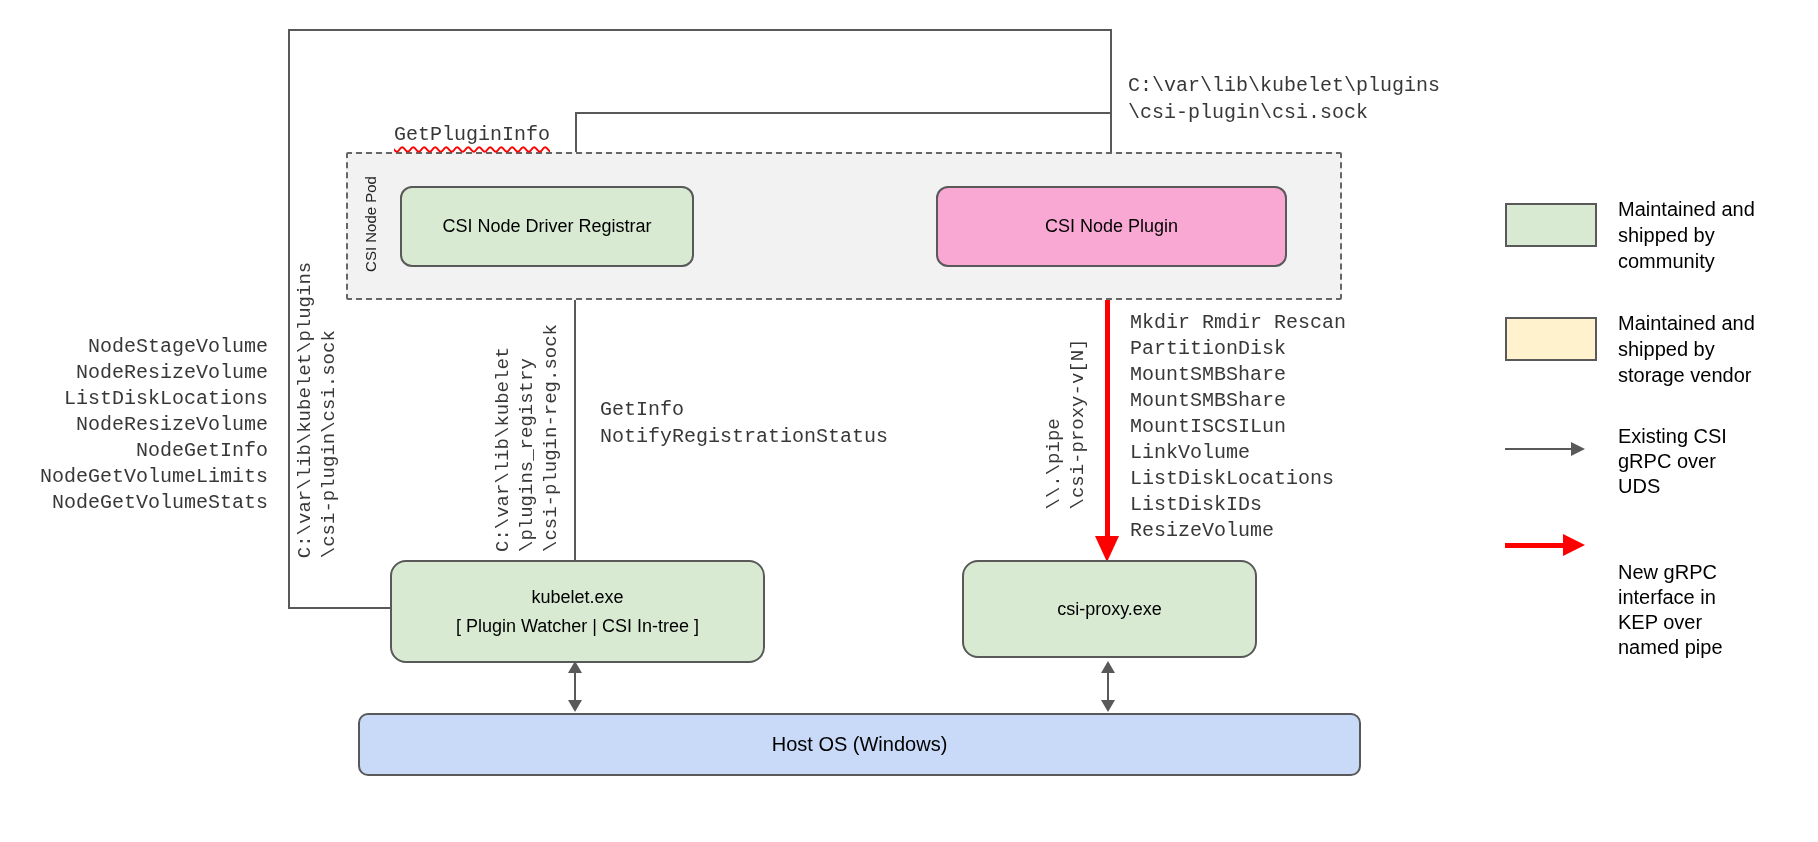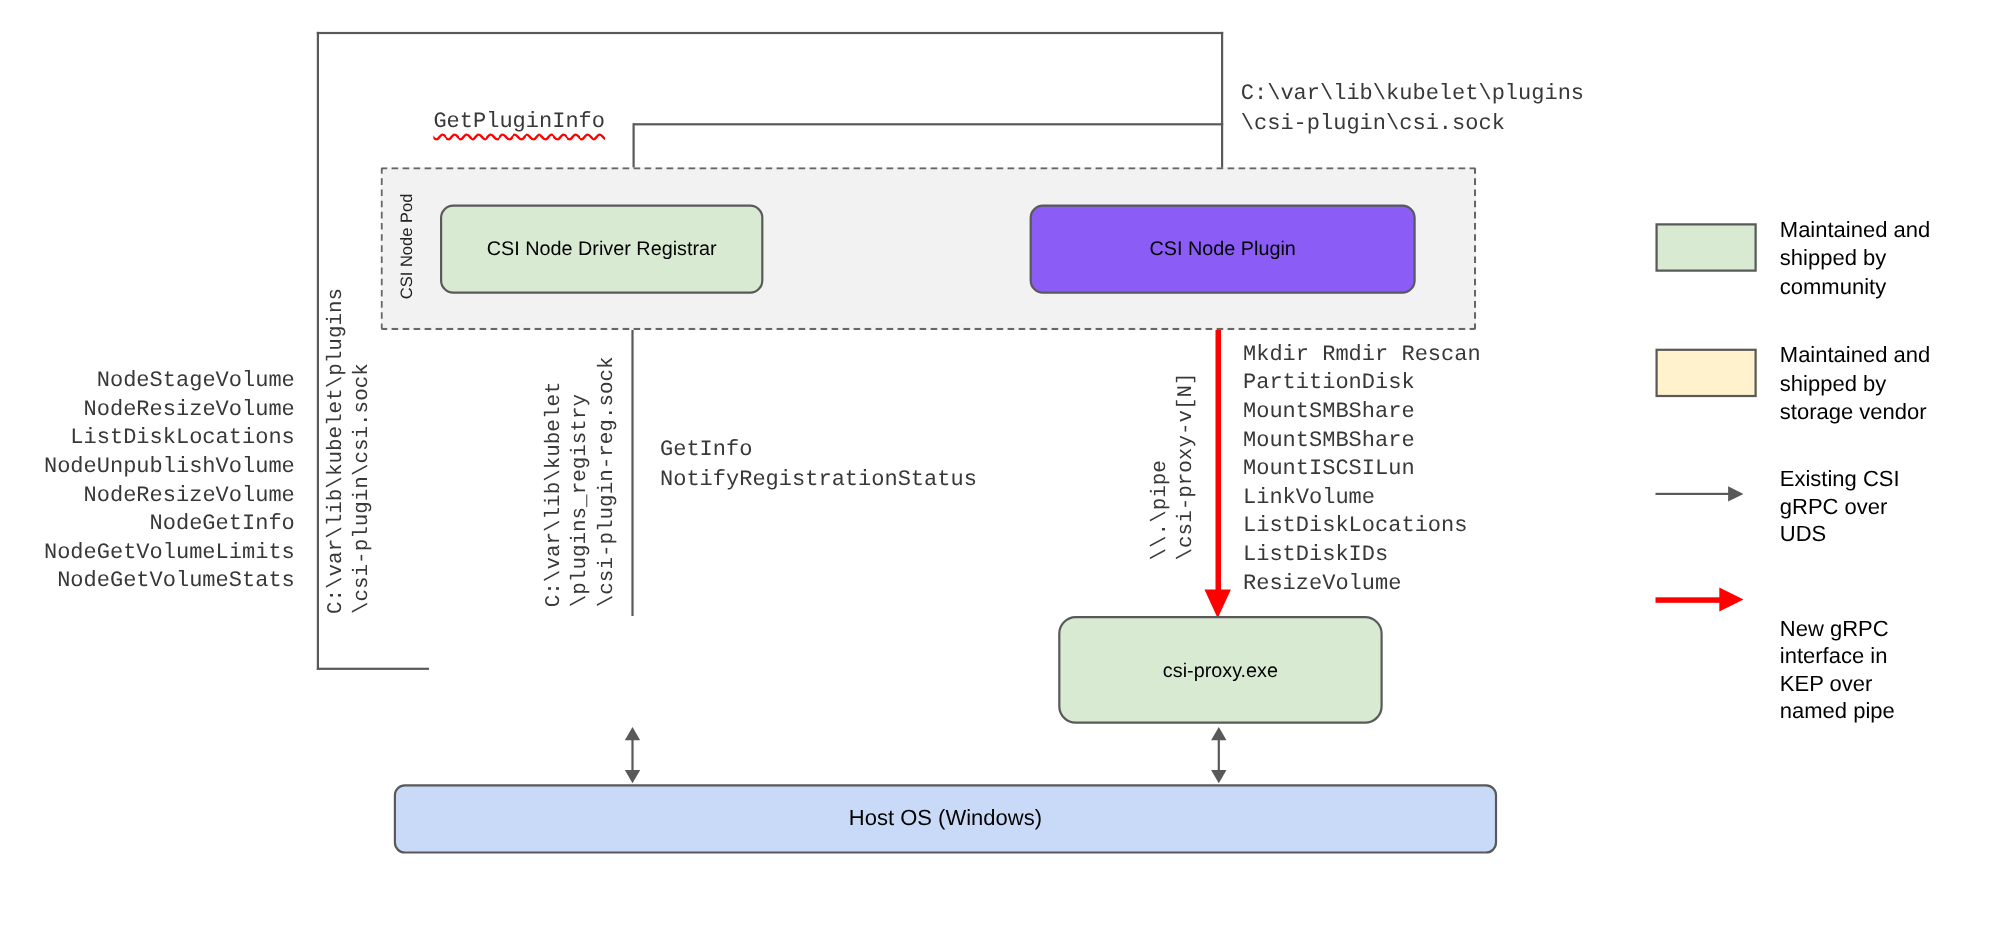--- a/index.html
+++ b/index.html
@@ -22,21 +22,21 @@
   .ar-up-sm{border-left:7px solid transparent;border-right:7px solid transparent;border-bottom:12px solid #595959;}
   .ar-down-sm{border-left:7px solid transparent;border-right:7px solid transparent;border-top:12px solid #595959;}
   .ar-right{border-top:7px solid transparent;border-bottom:7px solid transparent;border-left:14px solid #595959;}
   .ar-red-down{border-left:12px solid transparent;border-right:12px solid transparent;border-top:26px solid #ff0000;}
   .ar-red-right{border-top:11px solid transparent;border-bottom:11px solid transparent;border-left:22px solid #ff0000;}
   .vcenter{position:absolute;width:0;height:0;}
   .vcenter>.vtext{position:absolute;transform:translate(-50%,-50%) rotate(-90deg);
        white-space:nowrap;text-align:left;}
   .vtext.mono{font-size:19px;line-height:24px;}
   .squiggle{text-decoration-line:underline;text-decoration-style:wavy;
-       text-decoration-color:#ff0000;text-decoration-thickness:2px;text-underline-offset:6px;}
+       text-decoration-color:#ff0000;text-decoration-thickness:2px;text-underline-offset:6px;margin-top:24px;}
   .legend-text{position:absolute;font-size:20px;line-height:26px;color:#000;}
   .swatch{position:absolute;width:88px;height:40px;border:2px solid #595959;}
 </style>
 </head>
 <body>
 
 <div id="canvas">
 
   <div class="line" style="left:288px;top:29px;width:824px;height:2px;"></div>
   <div class="line" style="left:288px;top:29px;width:2px;height:580px;"></div>
@@ -62,38 +62,42 @@
 
   <div class="pod" style="left: 346px; top: 152px; width: 992px; height: 144px; background: rgb(242, 242, 242);"></div>
   <div class="vcenter" style="left:370px;top:224px;">
     <div class="vtext sans" style="font-size:15px;color:#222;">CSI Node Pod</div>
   </div>
 
   <div class="box rounded" style="left: 400px; top: 186px; width: 290px; height: 77px; background: rgb(217, 234, 211);">
     <div>CSI Node Driver Registrar</div>
   </div>
 
-  <div class="box rounded" style="left: 936px; top: 186px; width: 347px; height: 77px; background: #8b5cf6;">
+  <div class="box rounded" style="left: 936px; top: 186px; width: 347px; height: 77px; background: #f9a8d4;">
     <div>CSI Node Plugin</div>
   </div>
 
+  <div class="box rounded-lg" style="left: 390px; top: 560px; width: 371px; height: 99px; line-height: 29px; background: rgb(217, 234, 211);">
+    <div>kubelet.exe</div>
+    <div>[ Plugin Watcher | CSI In-tree ]</div>
+  </div>
 
   <div class="box rounded-lg" style="left: 962px; top: 560px; width: 291px; height: 94px; background: rgb(217, 234, 211);">
     <div>csi-proxy.exe</div>
   </div>
 
   <div class="box" style="left: 358px; top: 713px; width: 999px; height: 59px; border-radius: 10px; font-size: 20px; background: rgb(201, 218, 248);">
     <div>Host OS (Windows)</div>
   </div>
 
   <div class="abs mono squiggle" style="left:394px;top:99px;font-size:20px;">GetPluginInfo</div>
 
   <div class="mono-list mono" style="left:1128px;top:72px;line-height:27px;"><div>C:\var\lib\kubelet\plugins</div><div>\csi-plugin\csi.sock</div></div>
 
-  <div class="mono-list mono" style="left:30px;top:334px;width:238px;text-align:right;"><div>NodeStageVolume</div><div>NodeResizeVolume</div><div>ListDiskLocations</div><div>NodeUnpublishVolume</div><div>NodeResizeVolume</div><div>NodeGetInfo</div><div>NodeGetVolumeLimits</div><div>NodeGetVolumeStats</div></div>
+  <div class="mono-list mono" style="left:30px;top:334px;width:238px;text-align:right;"><div>NodeStageVolume</div><div>NodeResizeVolume</div><div>ListDiskLocations</div><div>NodeResizeVolume</div><div>NodeGetInfo</div><div>NodeGetVolumeLimits</div><div>NodeGetVolumeStats</div></div>
 
   <div class="vcenter" style="left:317px;top:410px;">
     <div class="vtext mono">
         <div>C:\var\lib\kubelet\plugins</div>
         <div>\csi-plugin\csi.sock</div>
       </div>
   </div>
 
   <div class="vcenter" style="left:527px;top:438px;">
     <div class="vtext mono">

